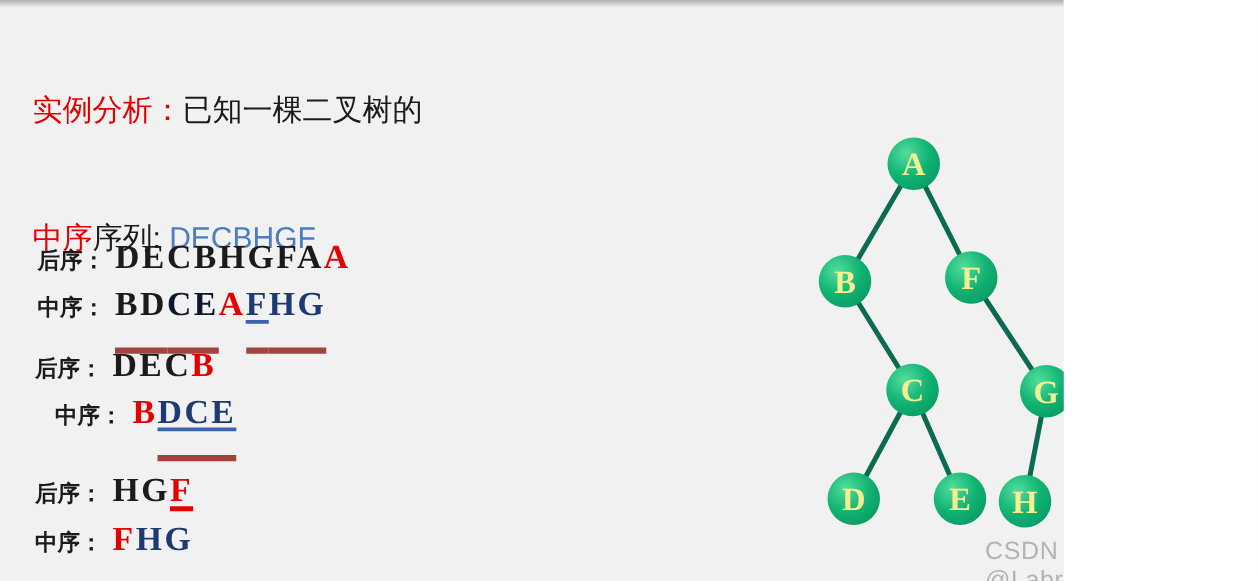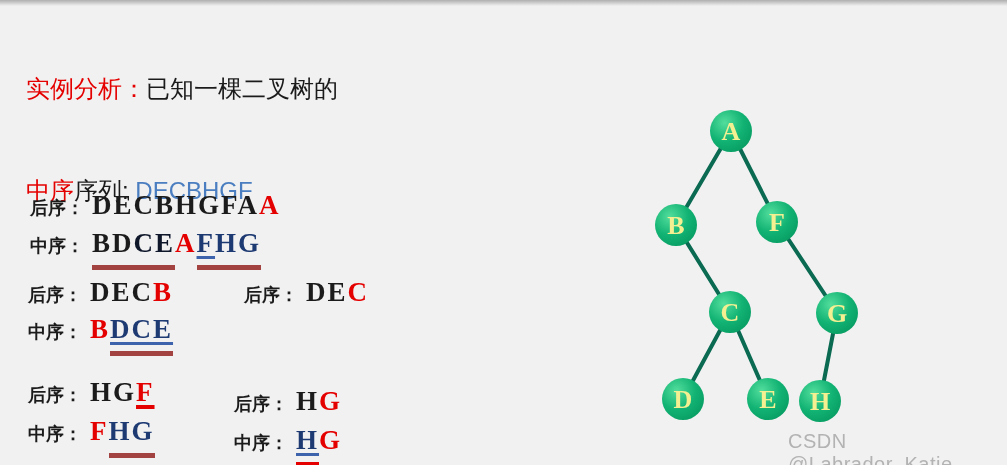--- a/index.html
+++ b/index.html
@@ -1,18 +1,18 @@
 <!DOCTYPE html>
 <html><head>
 <meta charset="utf-8">
 <style>
   html,body{margin:0;padding:0;}
   .stage{
     position:relative;
-    width:1007px;height:465px;
+    width:851px;height:465px;
     background:#f1f1f1;
     overflow:hidden;
     font-family:"Liberation Sans", sans-serif;
   }
   .top-edge{
     position:absolute;top:0;left:0;right:0;height:6px;
     background:linear-gradient(to bottom, rgba(120,120,120,.55), rgba(241,241,241,0));
     pointer-events:none;
   }
   
@@ -27,37 +27,37 @@
     font-family:"Liberation Serif", serif;
     font-weight:bold;
     white-space:nowrap;
   }
   .cell .lbl{font-size:18px;color:#1b1b1b;}
   .cell .seq{font-size:27px;margin-left:8px;letter-spacing:2px;}
   .c0{left:30px;top:190px}
   .c1{left:30px;top:228px}
   .c2{left:28px;top:277px}
   .c3{left:244px;top:277px}
-  .c4{left:28px;top:314px}
+  .c4{left:44px;top:314px}
   .c5{left:244px;top:314px}
   .c6{left:28px;top:377px}
   .c7{left:234px;top:386px}
   .c8{left:28px;top:416px}
   .c9{left:234px;top:425px}
   
   .c-k{color:#1b1b1b}
   .c-r{color:#e50000}
   .c-bl{color:#4a7ec0}
   .c-nv{color:#1e3a73}
   .c-lb{color:#0f172a}
   
   .u-blue{text-decoration:underline;text-decoration-color:#3c63ac;text-decoration-thickness:3px;text-underline-offset:4px;}
   .u-red{text-decoration:underline;text-decoration-color:#e50000;text-decoration-thickness:4px;text-underline-offset:4px;}
   
-  .b-maroon{border-bottom:5px solid #a24342;padding-bottom:7px;}
+  .b-maroon{border-bottom:5px solid #a24342;padding-bottom:20px;}
   .b-red{border-bottom:5px solid #e50000;padding-bottom:7px;}
   
   .tree{position:absolute;left:0;top:0;width:1007px;height:465px;}
   
   .watermark{
     position:absolute;left:788px;top:430px;
     font-size:20px;color:#b3b3b3;letter-spacing:.5px;
     font-family:"Liberation Sans", sans-serif;
   }
 </style>
@@ -75,37 +75,28 @@
 
   <div class="cell c0">
     <span class="lbl">后序：</span><span class="seq"><span class="c-k">DECBHGFA</span><span class="c-r">A</span></span>
   </div>
   <div class="cell c1">
     <span class="lbl">中序：</span><span class="seq"><span class="c-k b-maroon">BD</span><span class="c-lb b-maroon">CE</span><span class="c-r">A</span><span class="c-nv u-blue b-maroon">F</span><span class="c-nv b-maroon">HG</span></span>
   </div>
   <div class="cell c2">
     <span class="lbl">后序：</span><span class="seq"><span class="c-k">DEC</span><span class="c-r">B</span></span>
   </div>
-  <div class="cell c3">
-    <span class="lbl">后序：</span><span class="seq"><span class="c-k">DE</span><span class="c-r">C</span></span>
-  </div>
   <div class="cell c4">
     <span class="lbl">中序：</span><span class="seq"><span class="c-r">B</span><span class="c-nv u-blue b-maroon">DCE</span></span>
   </div>
   <div class="cell c6">
     <span class="lbl">后序：</span><span class="seq"><span class="c-k">HG</span><span class="c-r u-red">F</span></span>
   </div>
-  <div class="cell c7">
-    <span class="lbl">后序：</span><span class="seq"><span class="c-k">H</span><span class="c-r">G</span></span>
-  </div>
   <div class="cell c8">
     <span class="lbl">中序：</span><span class="seq"><span class="c-r">F</span><span class="c-nv b-maroon">HG</span></span>
-  </div>
-  <div class="cell c9">
-    <span class="lbl">中序：</span><span class="seq"><span class="c-nv u-blue b-red">H</span><span class="c-r">G</span></span>
   </div>
 
   <svg class="tree" viewBox="0 0 1007 465" xmlns="http://www.w3.org/2000/svg">
       <defs>
         <radialGradient id="nodeGrad" cx="35%" cy="30%" r="80%">
           <stop offset="0%" stop-color="#52dd9c"></stop>
           <stop offset="55%" stop-color="#12b374"></stop>
           <stop offset="100%" stop-color="#079b61"></stop>
         </radialGradient>
       </defs>

